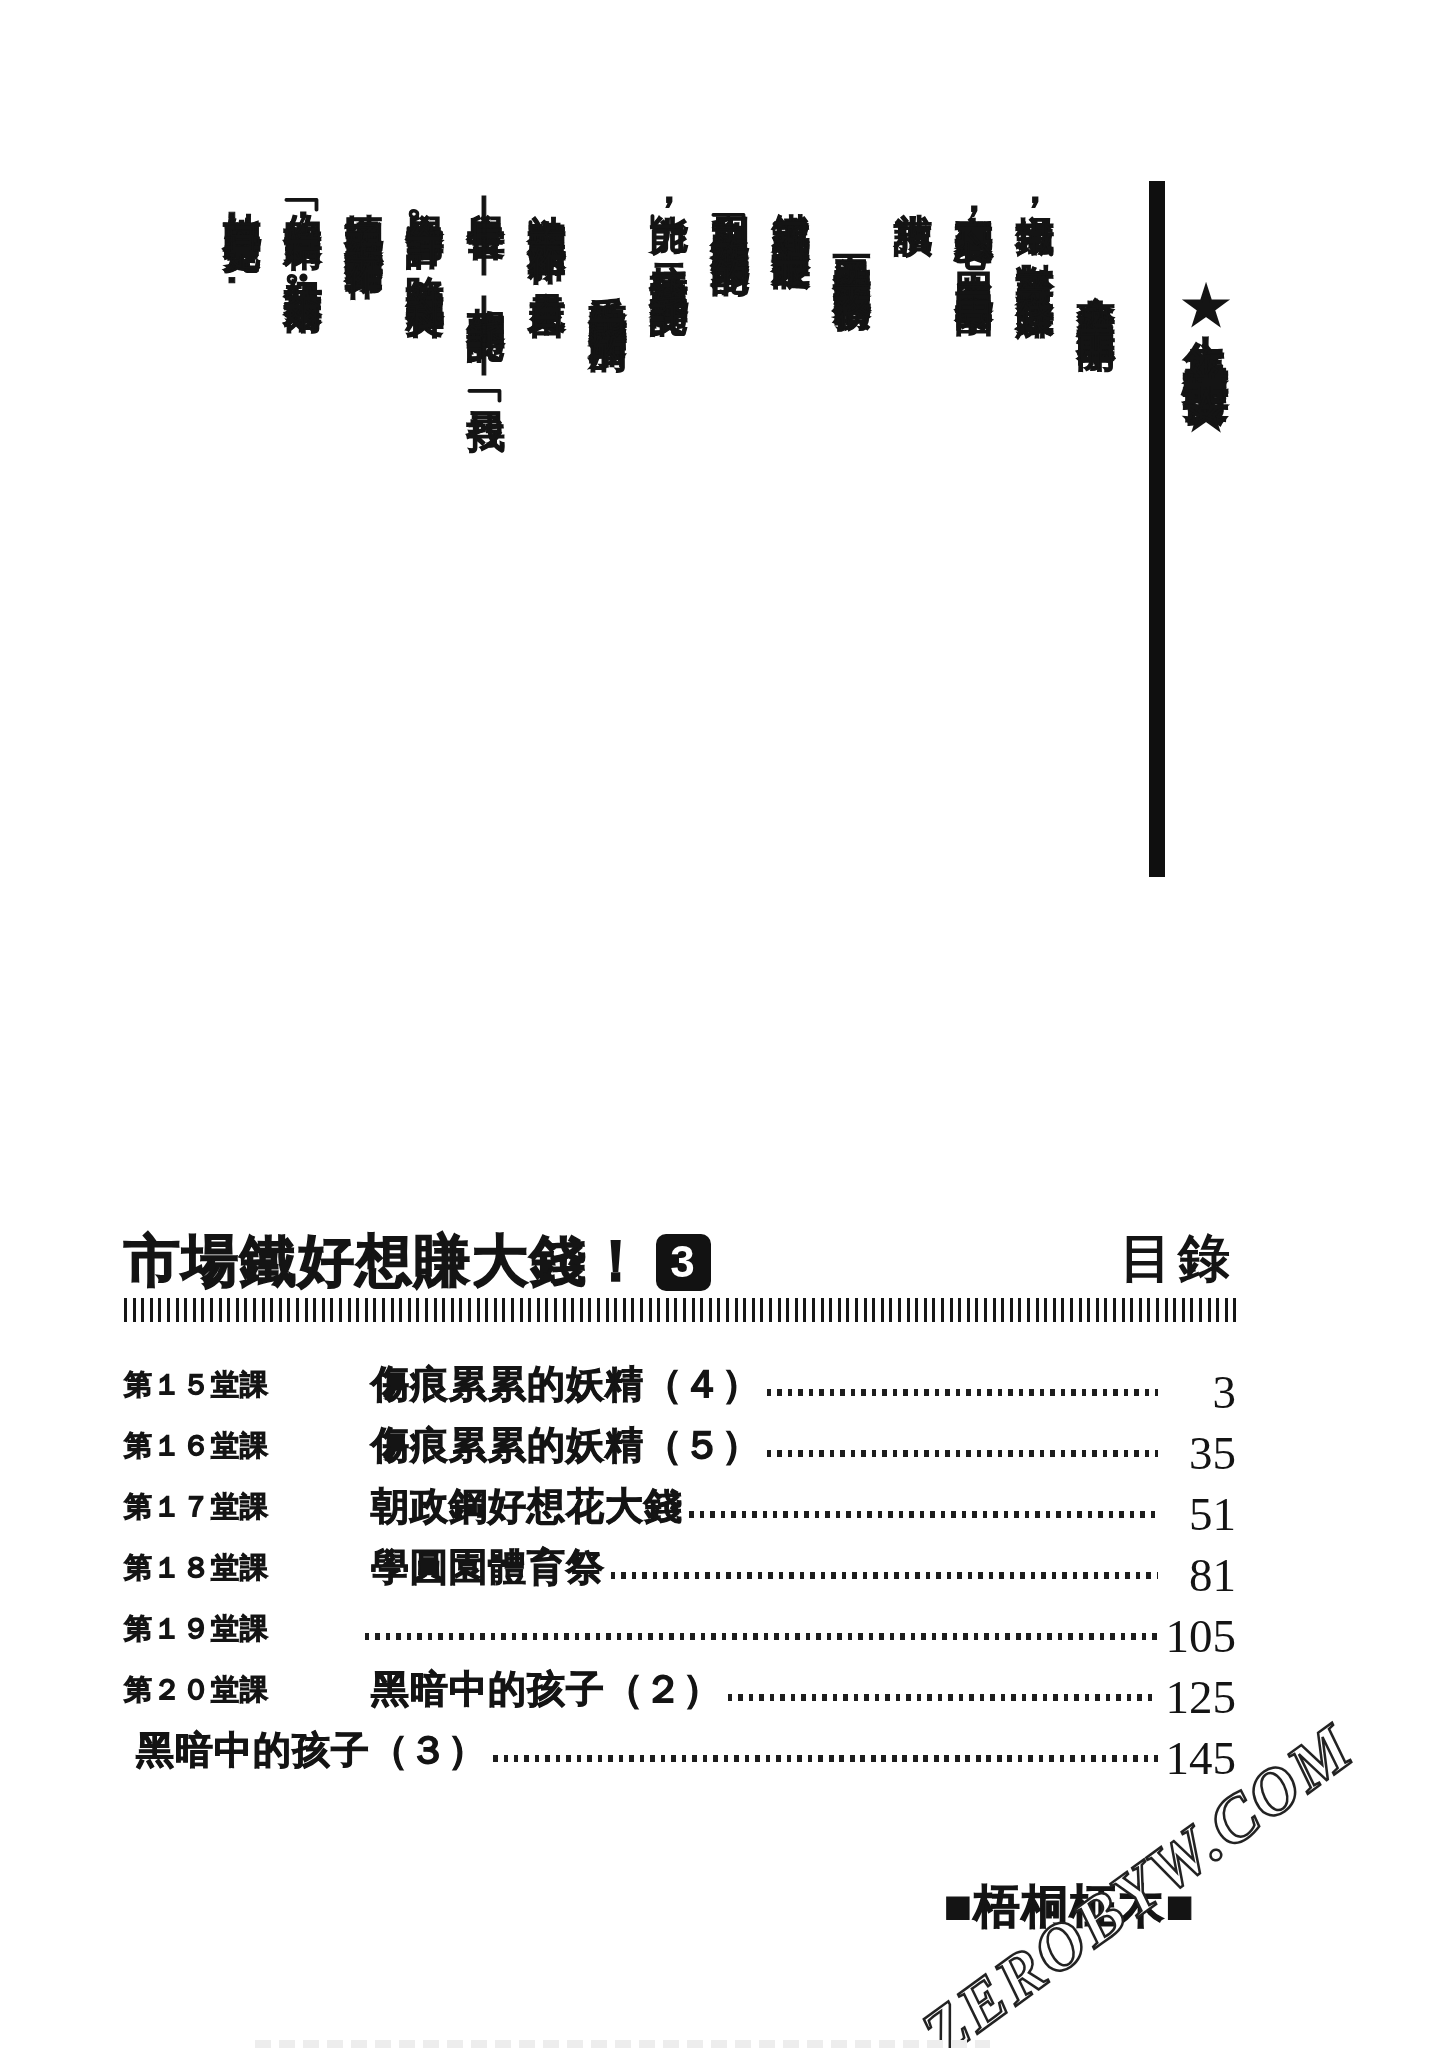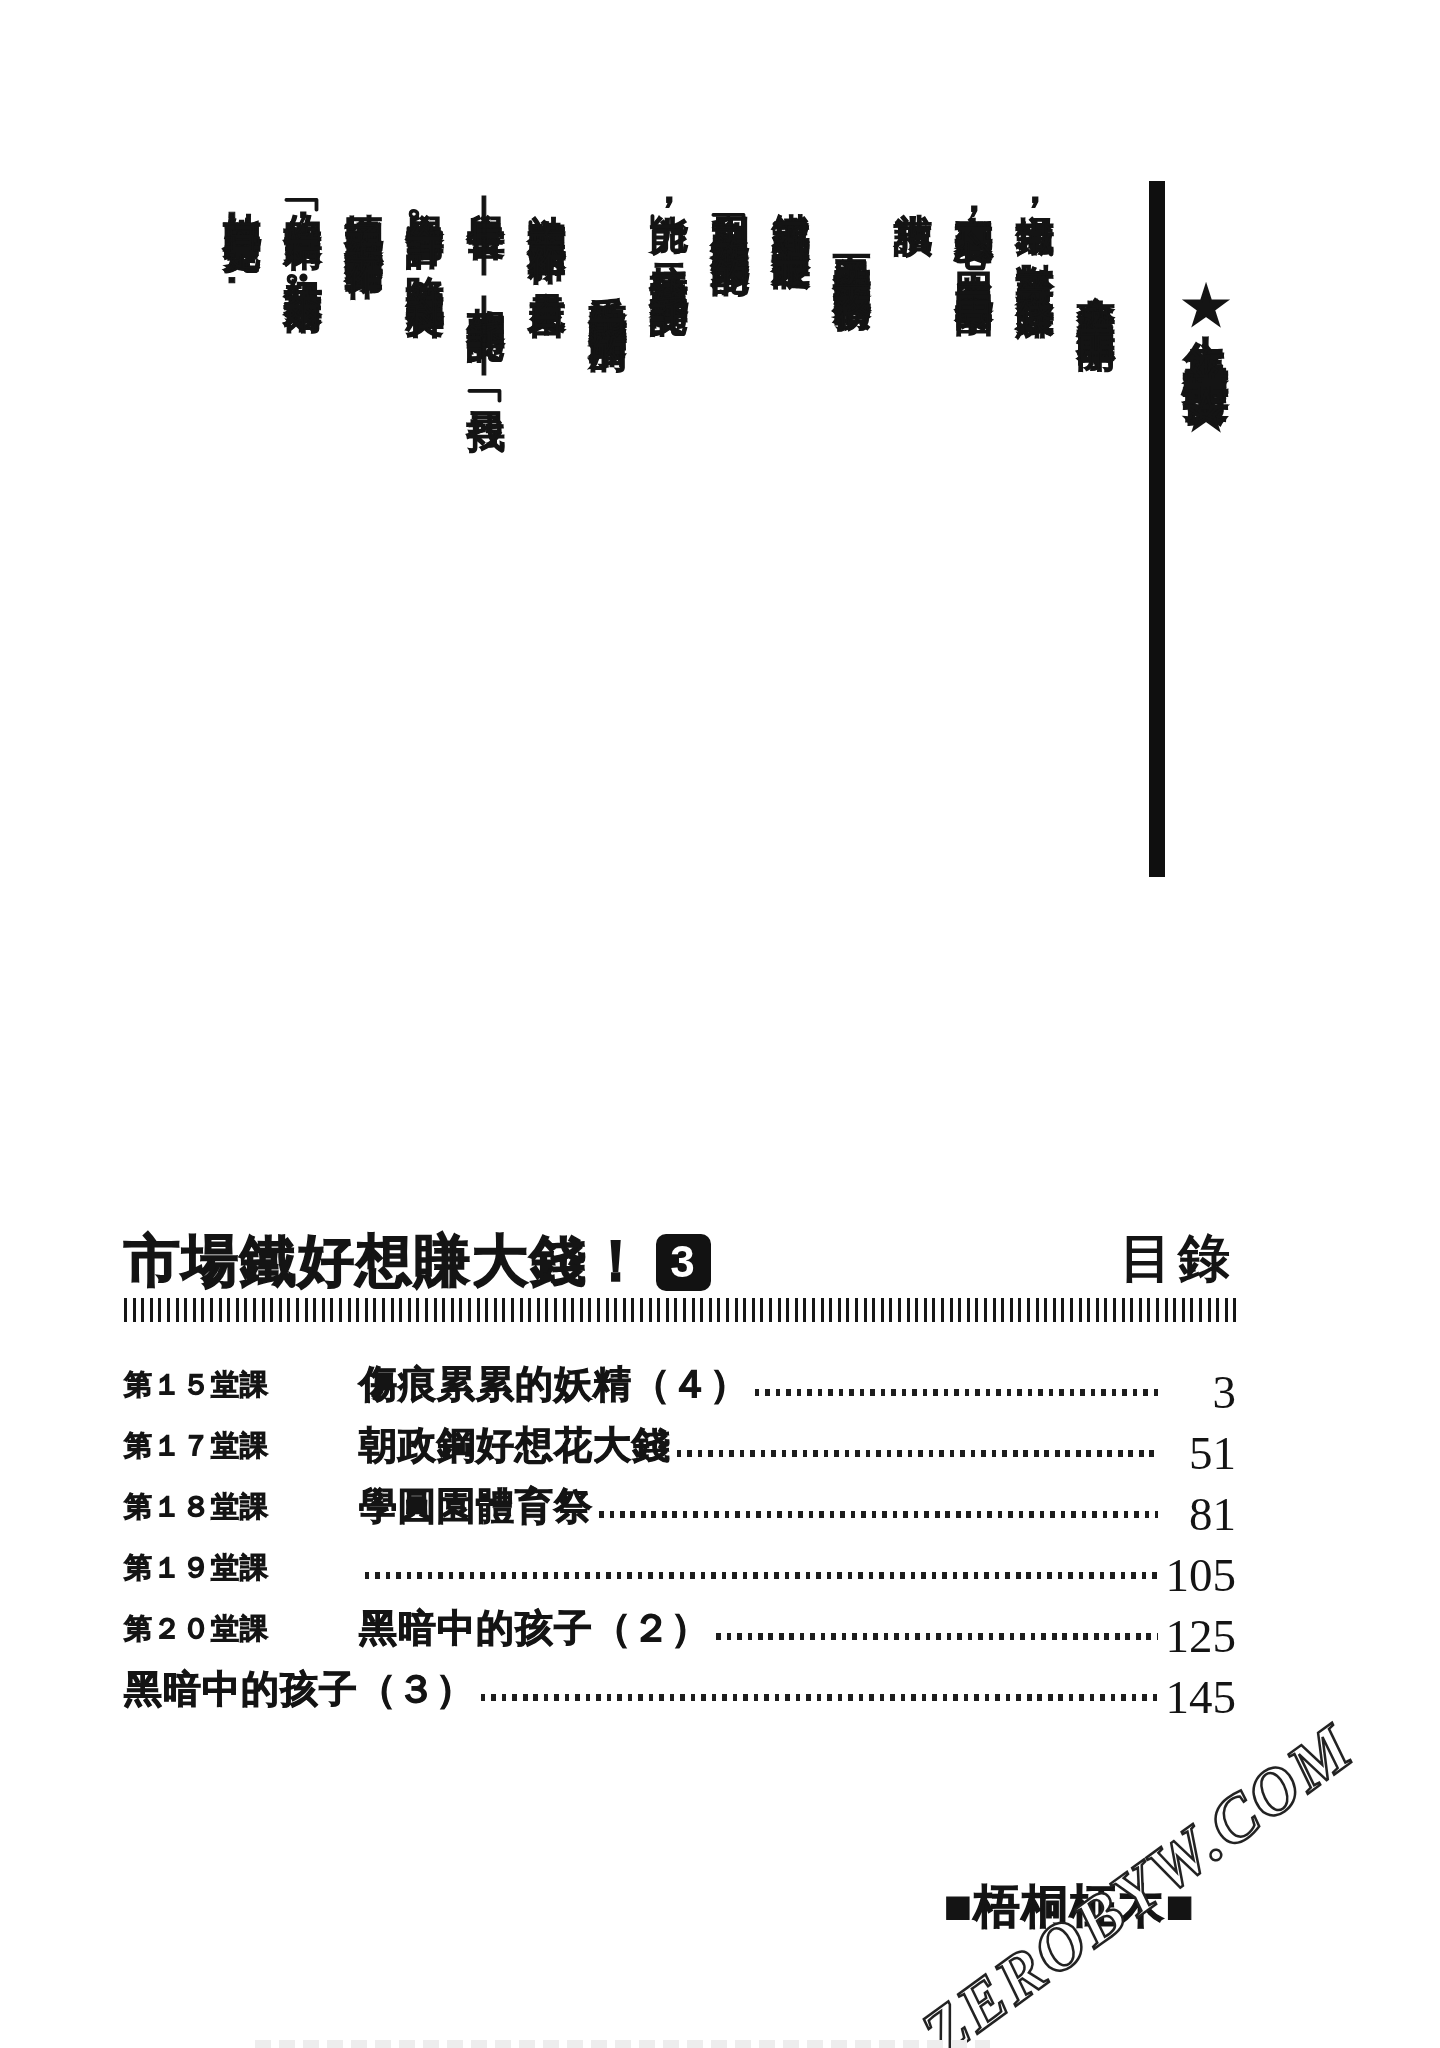--- a/index.html
+++ b/index.html
@@ -48,21 +48,21 @@
     margin-top:10px;height:24px;
     background:repeating-linear-gradient(90deg,#161616 0 3px,transparent 3px 8.6px);
   }
   .toc-rows{list-style:none;margin:32px 0 0;padding:0;}
   .toc-row{display:flex;align-items:center;height:61px;}
   .ch{
     flex:none;width:235px;font-size:28px;font-weight:bold;
     letter-spacing:1px;-webkit-text-stroke:1px #141414;white-space:nowrap;
   }
   .tt{
-    flex:none;font-size:38px;font-weight:bold;
+    flex:none;margin-left:12px;font-size:38px;font-weight:bold;
     letter-spacing:1px;-webkit-text-stroke:1px #141414;white-space:nowrap;
   }
   .dots{
     flex:1;height:7px;margin:16px 6px 0;
     background:repeating-linear-gradient(90deg,#1d1d1d 0 4.5px,transparent 4.5px 10.5px);
   }
   .pg{
     flex:none;min-width:72px;text-align:right;
     font-family:"Liberation Serif",serif;font-size:47px;
     transform:translateY(7px);
@@ -125,20 +125,26 @@
     </header>
     <div class="toc-rule"></div>
     <ul class="toc-rows">
       <li class="toc-row">
         <span class="ch">第１５堂課</span>
         <span class="tt">傷痕累累的妖精（４）</span>
         <span class="dots"></span>
         <span class="pg">3</span>
       </li>
       <li class="toc-row">
+        <span class="ch">第１６堂課</span>
+        <span class="tt">傷痕累累的妖精（５）</span>
+        <span class="dots"></span>
+        <span class="pg">35</span>
+      </li>
+      <li class="toc-row">
         <span class="ch">第１７堂課</span>
         <span class="tt">朝政鋼好想花大錢</span>
         <span class="dots"></span>
         <span class="pg">51</span>
       </li>
       <li class="toc-row">
         <span class="ch">第１８堂課</span>
         <span class="tt">學圓園體育祭</span>
         <span class="dots"></span>
         <span class="pg">81</span>

